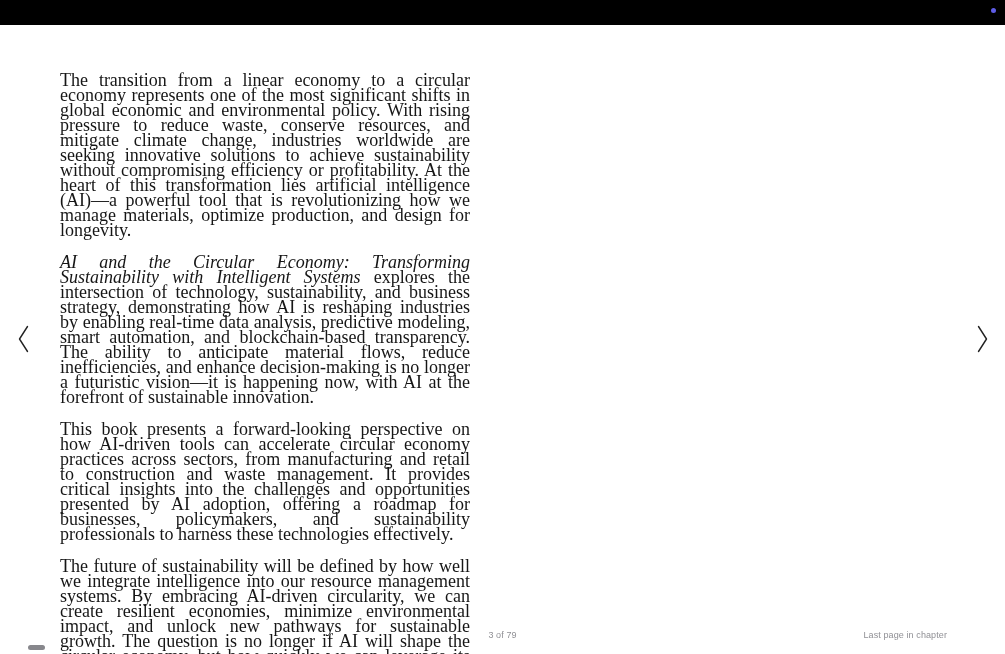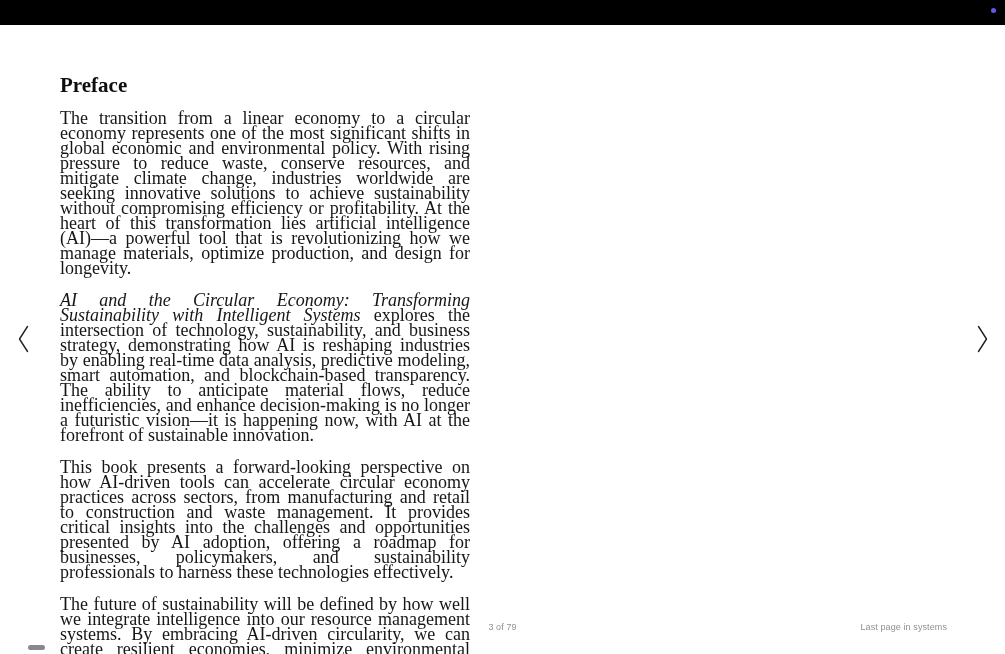--- a/index.html
+++ b/index.html
@@ -70,20 +70,21 @@
   .nav-prev { left: 10px; }
   .nav-next { left: 969px; }
 
   
   .footer-text {
     position: absolute;
     font-family: "Liberation Sans", sans-serif;
     font-size: 9px;
     color: #909095;
     letter-spacing: 0.1px;
+    margin-top: 8px;
   }
   .page-indicator {
     top: 622px;
     left: 0;
     width: 100%;
     text-align: center;
   }
   .chapter-status {
     top: 622px;
     right: 58px;
@@ -100,21 +101,20 @@
   }
 </style>
 </head>
 <body>
 
 <div class="top-bar">
   <span class="status-dot" style="background: rgb(94, 92, 230);"></span>
 </div>
 
 <div class="page-content">
-  <h1 class="chapter-heading">Preface</h1>
 
   <p class="body-para"><span>The transition from a linear economy to a circular economy represents one of the most significant shifts in global economic and environmental policy. With rising pressure to reduce waste, conserve resources, and mitigate climate change, industries worldwide are seeking innovative solutions to achieve sustainability without compromising efficiency or profitability. At the heart of this transformation lies artificial intelligence (AI)—a powerful tool that is revolutionizing how we manage materials, optimize production, and design for longevity.</span></p>
 
   <p class="body-para"><span class="italic-lead">AI and the Circular Economy: Transforming Sustainability with Intelligent Systems</span><span> explores the intersection of technology, sustainability, and business strategy, demonstrating how AI is reshaping industries by enabling real-time data analysis, predictive modeling, smart automation, and blockchain-based transparency. The ability to anticipate material flows, reduce inefficiencies, and enhance decision-making is no longer a futuristic vision—it is happening now, with AI at the forefront of sustainable innovation.</span></p>
 
   <p class="body-para"><span>This book presents a forward-looking perspective on how AI-driven tools can accelerate circular economy practices across sectors, from manufacturing and retail to construction and waste management. It provides critical insights into the challenges and opportunities presented by AI adoption, offering a roadmap for businesses, policymakers, and sustainability professionals to harness these technologies effectively.</span></p>
 
   <p class="body-para"><span>The future of sustainability will be defined by how well we integrate intelligence into our resource management systems. By embracing AI-driven circularity, we can create resilient economies, minimize environmental impact, and unlock new pathways for sustainable growth. The question is no longer if AI will shape the circular economy, but how quickly we can leverage its full potential.</span></p>
 
   <p class="signature">Robert C. Brears</p>
@@ -127,15 +127,15 @@
 </button>
 
 <button class="nav-arrow nav-next">
   <svg width="11" height="28" viewBox="0 0 11 28">
     <polyline points="1.5,1.5 9.5,14 1.5,26.5" fill="none" stroke="#222222" stroke-width="1.4" stroke-linecap="round" stroke-linejoin="round"></polyline>
   </svg>
 </button>
 
 <div class="footer-text page-indicator">3 of 79</div>
 
-<div class="footer-text chapter-status">Last page in systems</div>
+<div class="footer-text chapter-status">Last page in chapter</div>
 
 <div class="controls-handle"></div>
 
 </body></html>

